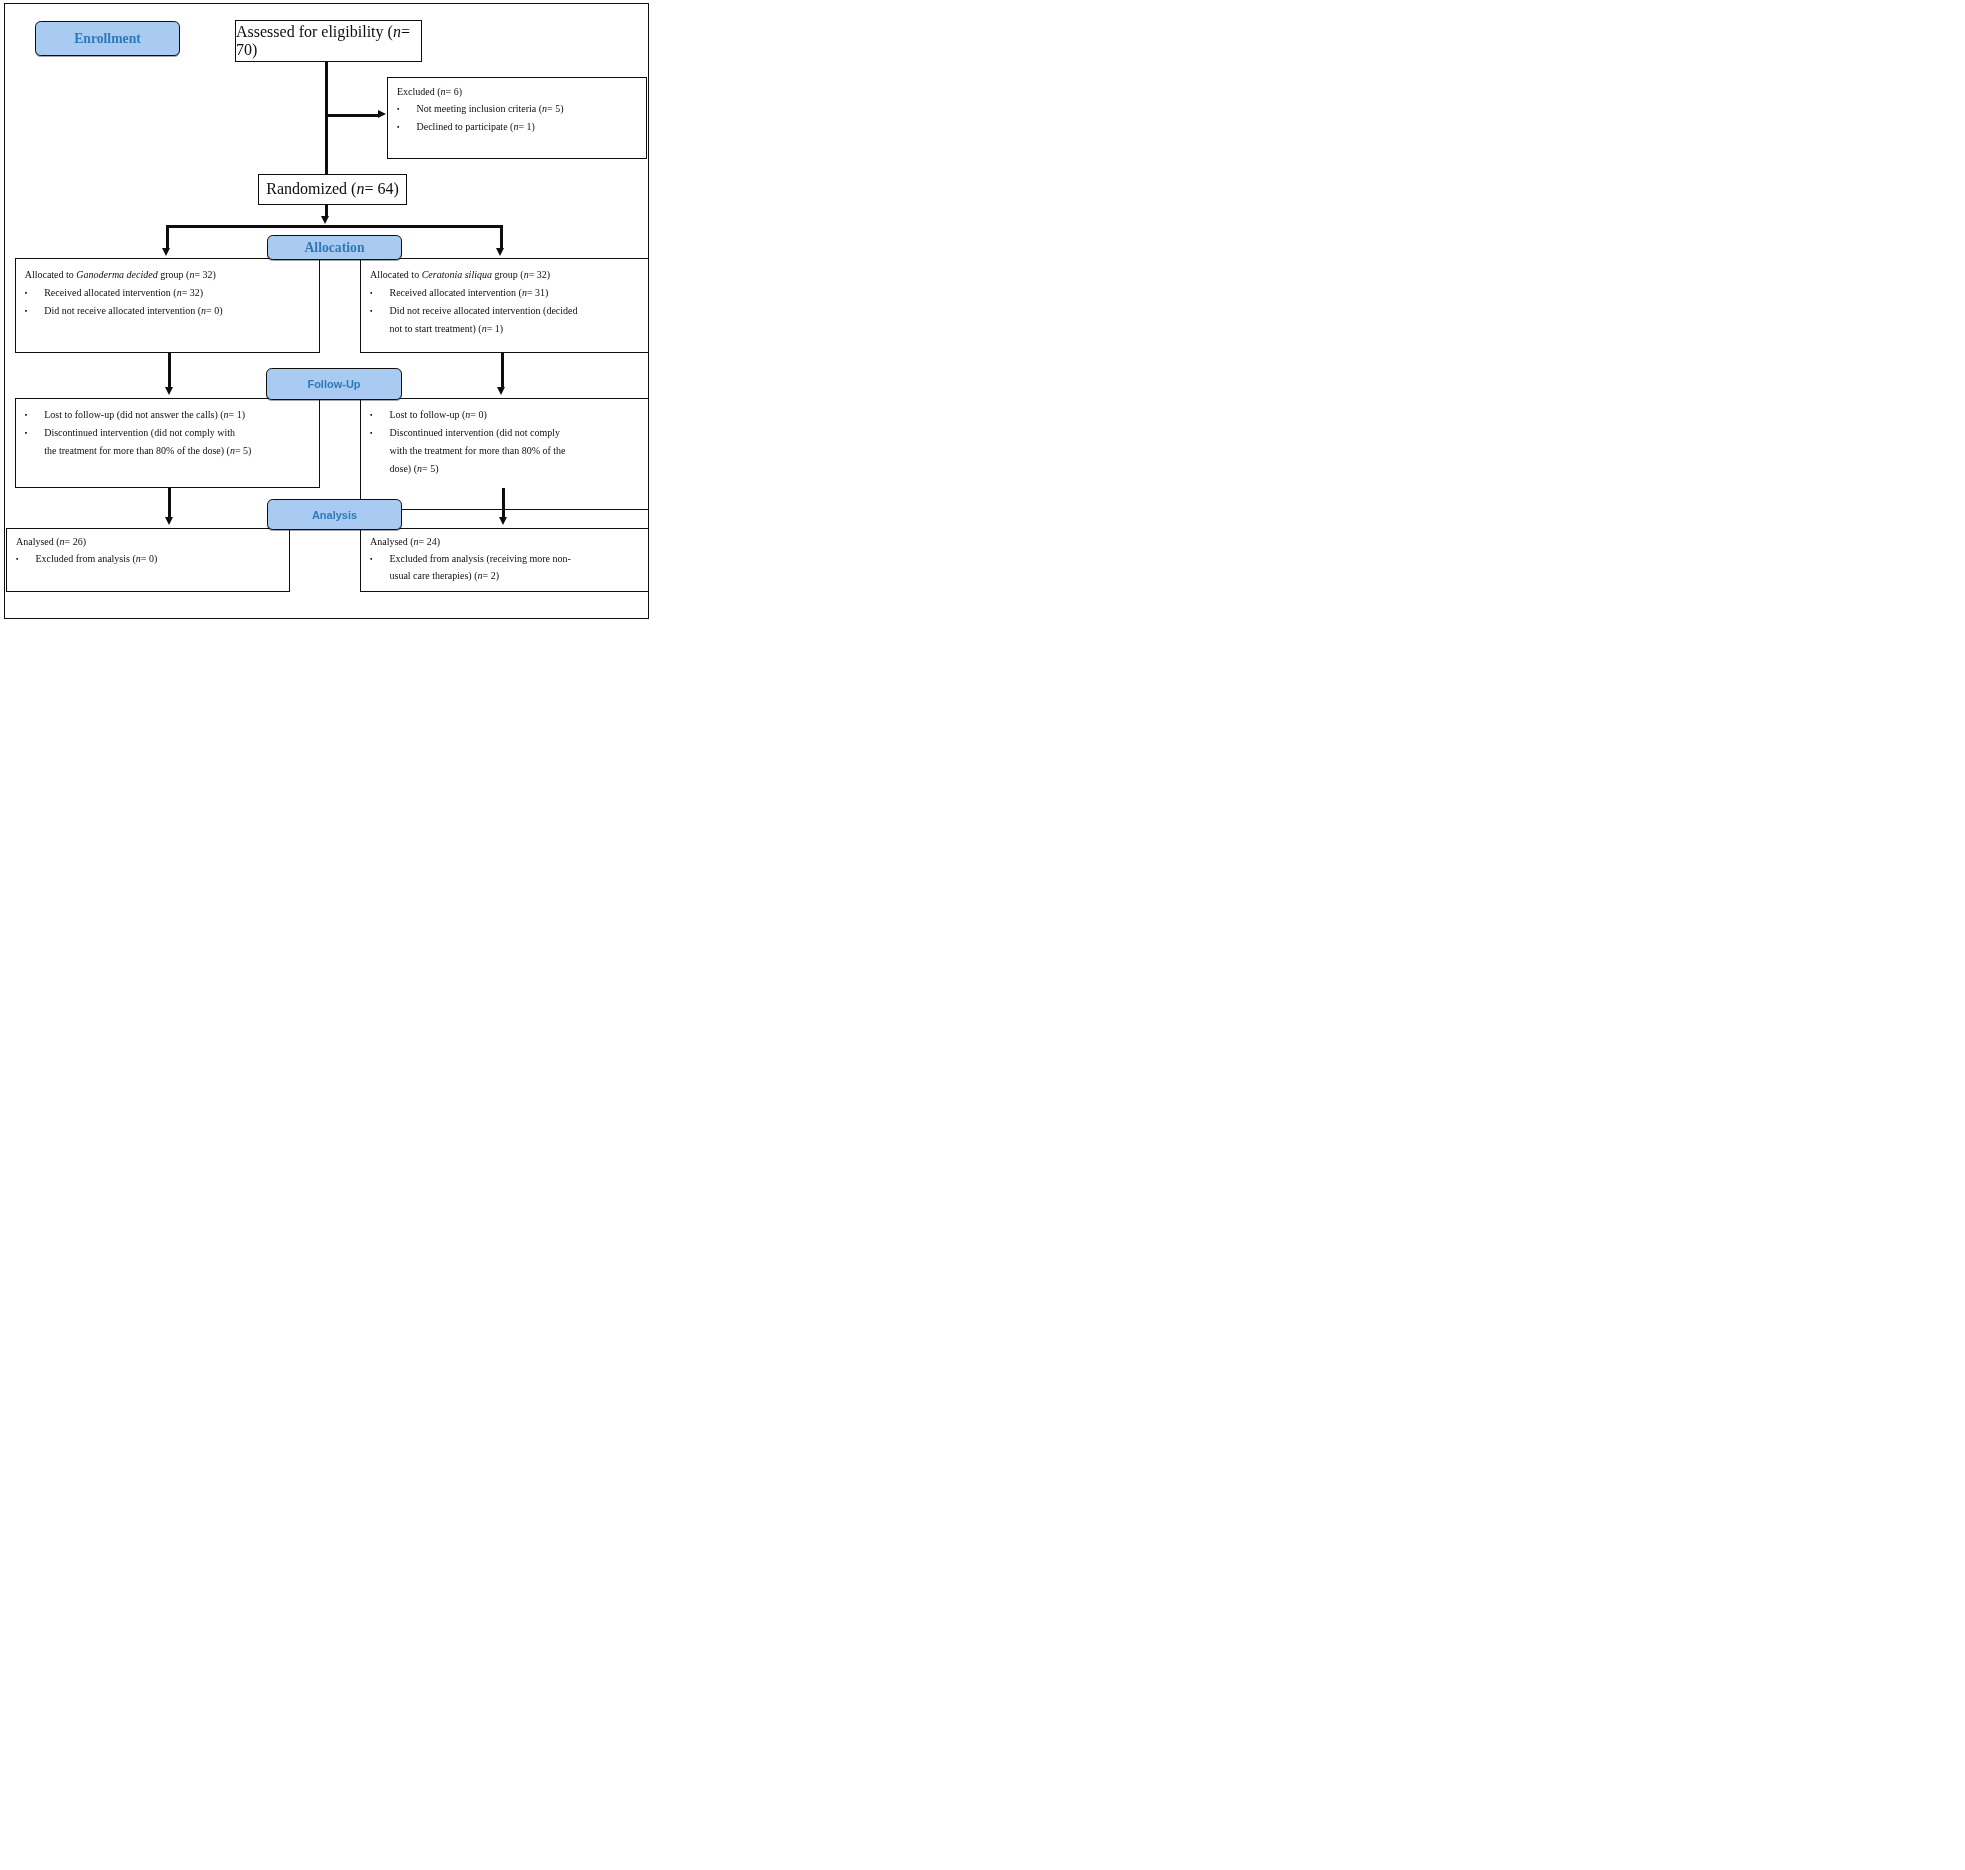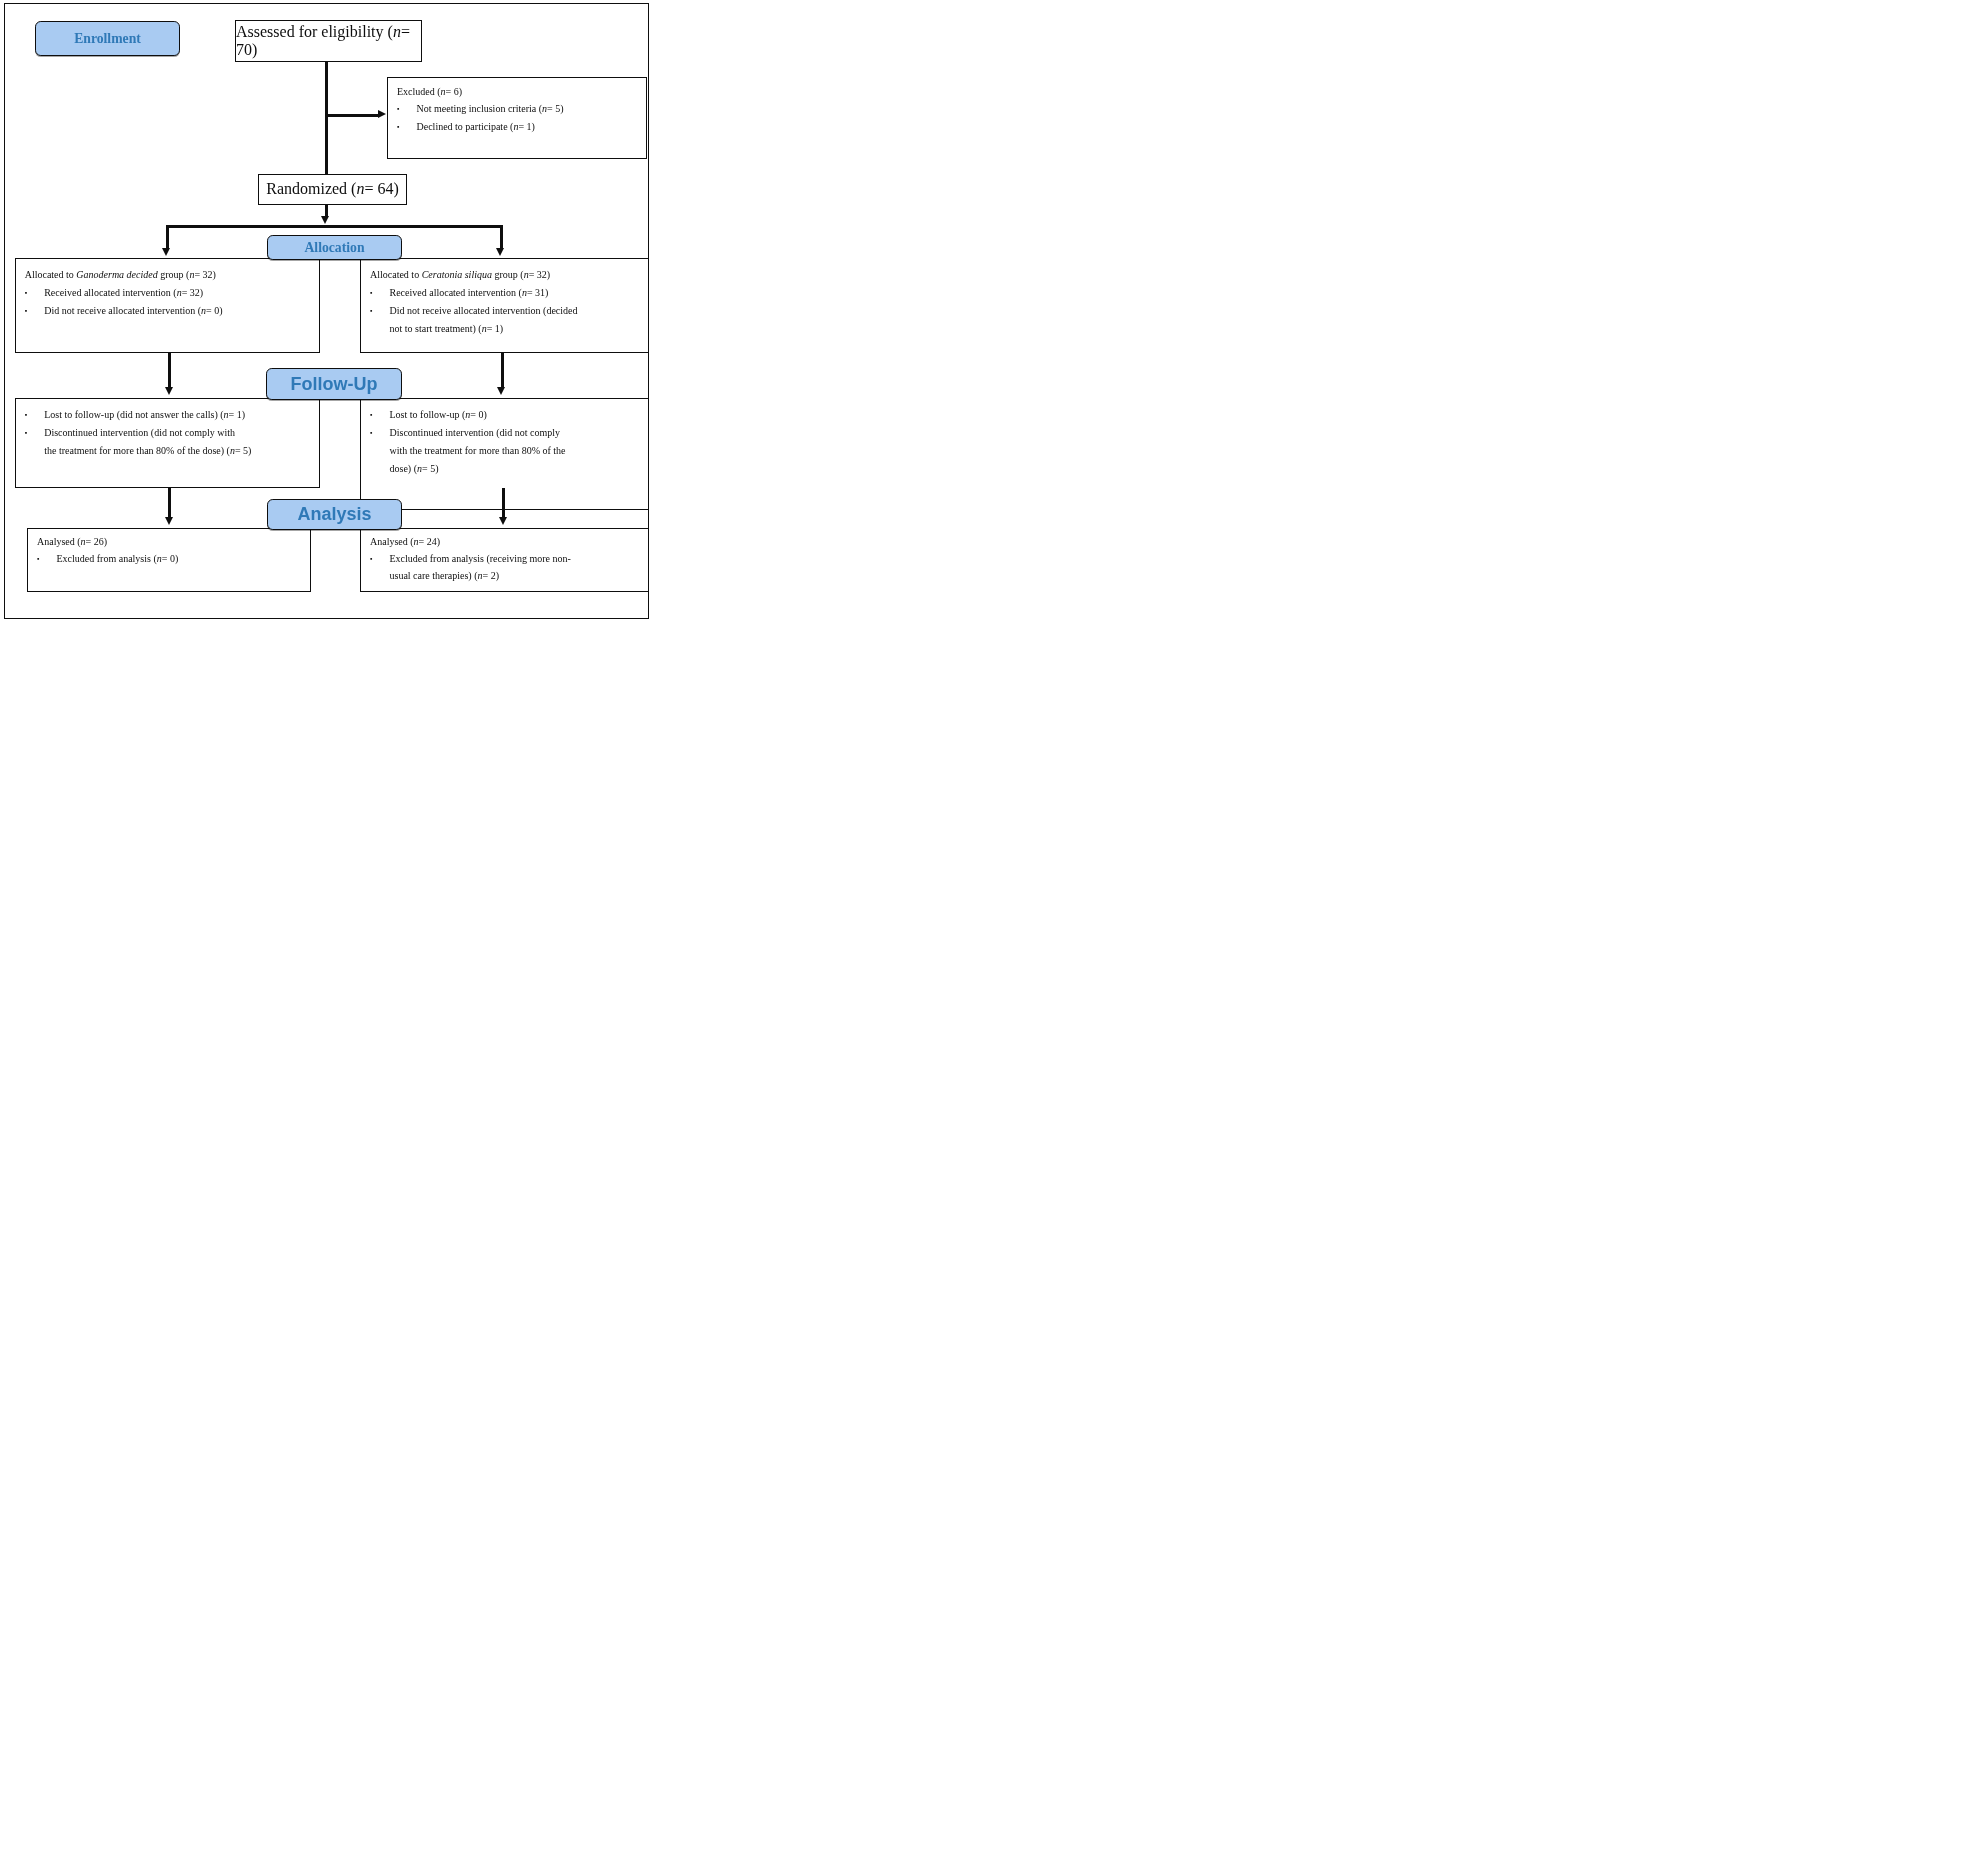--- a/index.html
+++ b/index.html
@@ -14,21 +14,21 @@
   .lh33{line-height:17.4px;padding:4.7px 5.3px 0 9px;}
   .lh32{line-height:17px;padding:4.2px 5.3px 0 9px;}
   .bullet{display:flex;}
   .bullet .marker{flex:0 0 19.5px;font-size:6.8px;}
   .bline{white-space:nowrap;}
   .species{font-style:italic;}
   .pill{position:absolute;background:#A9CBF2;border:1.1px solid #0e0e0e;border-radius:5.8px;
         display:flex;align-items:center;justify-content:center;z-index:5;
         box-shadow:0 1.1px 0 rgba(0,0,0,0.35);color:#2F79B7;font-weight:bold;}
   .pill.serif{font-family:"Liberation Serif",serif;font-size:13.7px;}
-  .pill.sans{font-family:"Liberation Sans",sans-serif;font-size:18px;}
+  .pill.sans{font-family:"Liberation Sans",sans-serif;font-size:11px;}
   .vline,.hline{position:absolute;background:#0e0e0e;}
   .arr-d{position:absolute;width:0;height:0;border-left:4.7px solid transparent;
          border-right:4.7px solid transparent;border-top:8.4px solid #0e0e0e;}
   .arr-r{position:absolute;width:0;height:0;border-top:4.7px solid transparent;
          border-bottom:4.7px solid transparent;border-left:8.4px solid #0e0e0e;}
 </style>
 </head>
 <body>
 
 <div id="canvas">
@@ -143,21 +143,21 @@
 
   <div class="vline" style="left:168px;top:488px;width:2.6px;height:29.4px;"></div>
   <div class="arr-d" style="left:165px;top:517px;"></div>
   <div class="vline" style="left:502px;top:488px;width:2.6px;height:29.4px;"></div>
   <div class="arr-d" style="left:499px;top:517px;"></div>
 
   <div class="pill sans" style="left:267px;top:499px;width:133px;height:29.4px;">
     <span>Analysis</span>
   </div>
 
-  <div class="box content lh32" style="left:27px;top:528px;width:284px;height:64px;">
+  <div class="box content lh32" style="left:6px;top:528px;width:284px;height:64px;">
     <div>Analysed (<i>n</i>= 26)</div>
     <div class="bullet">
       <span class="marker">▪</span>
       <span class="bline">Excluded from analysis (<i>n</i>= 0)</span>
     </div>
   </div>
 
   <div class="box content lh32" style="left:360px;top:528px;width:289px;height:64px;">
     <div>Analysed (<i>n</i>= 24)</div>
     <div class="bullet">

